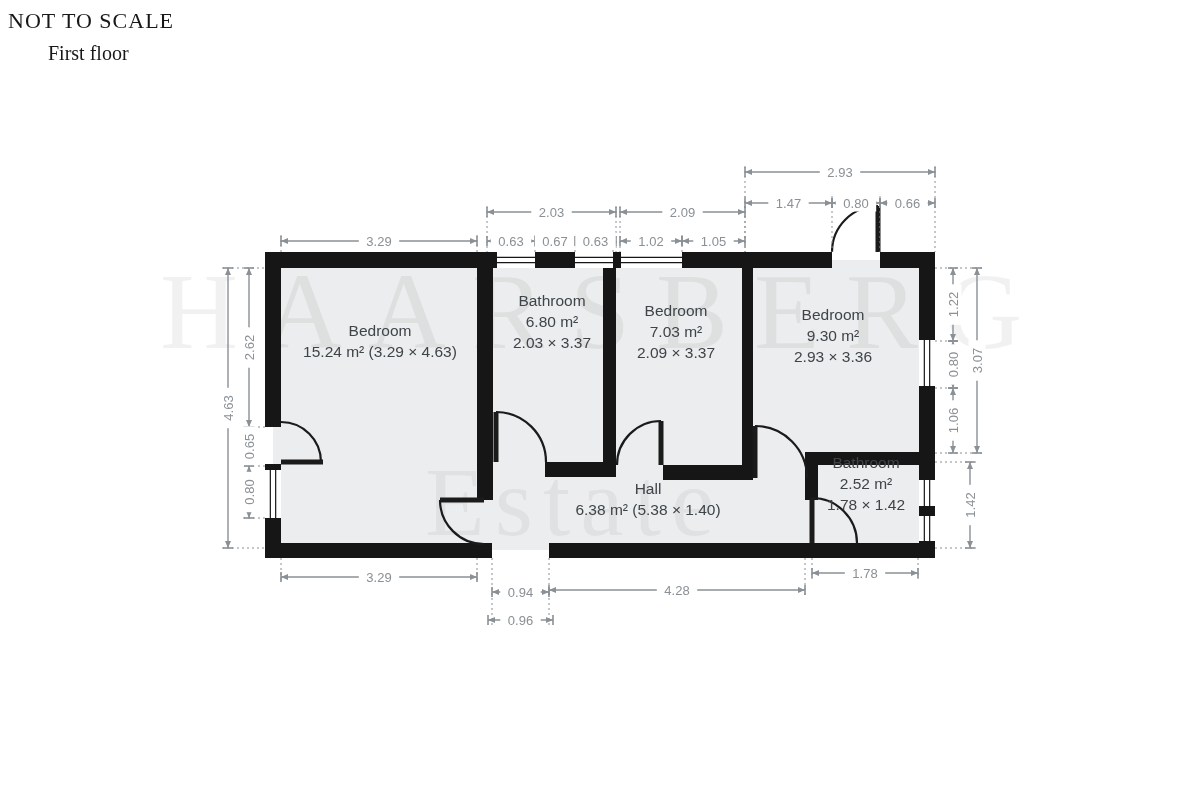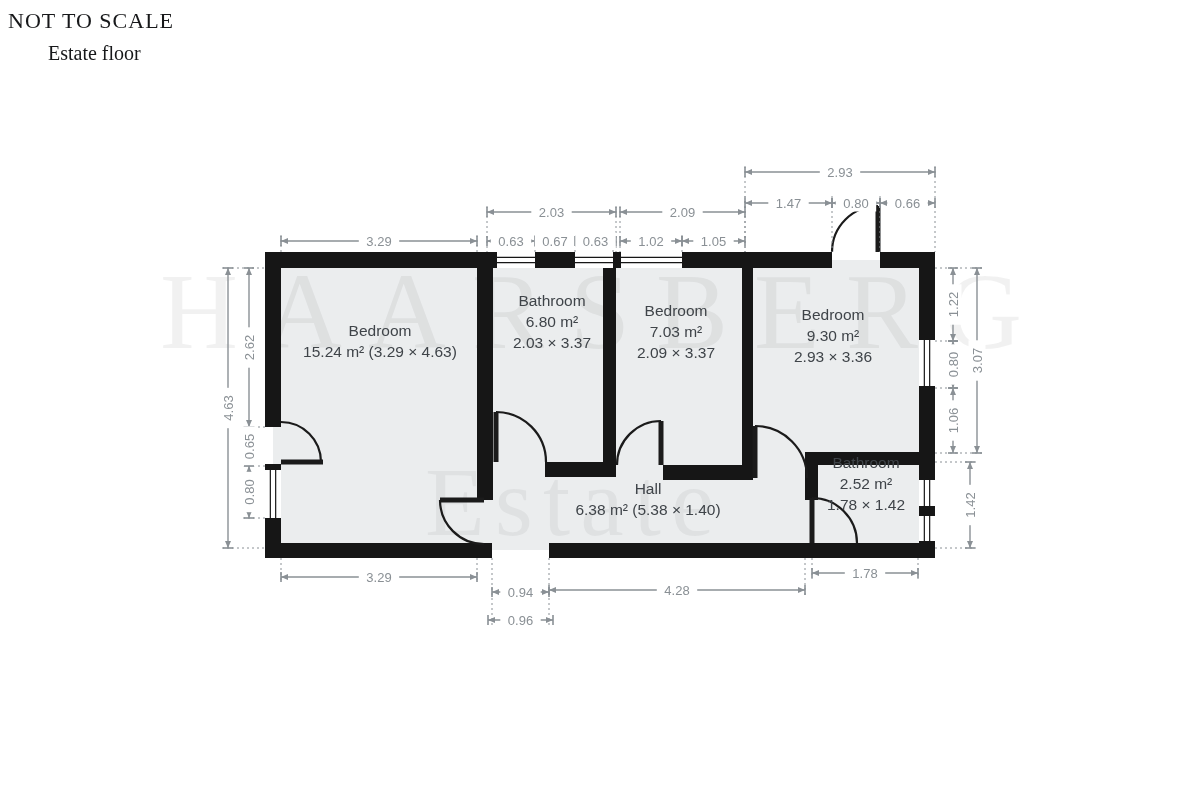--- a/index.html
+++ b/index.html
@@ -11,21 +11,21 @@
   .hdr .t2{font-size:20px;margin-top:8px;margin-left:40px;}
   svg text{font-family:"Liberation Sans","DejaVu Sans",sans-serif;}
   svg .wm{font-family:"Liberation Serif","DejaVu Serif",serif;}
 </style>
 </head>
 <body>
 
 <div class="page">
   <div class="hdr">
     <div class="t1">NOT TO SCALE</div>
-    <div class="t2">Estate floor</div>
+    <div class="t2">First floor</div>
   </div>
   <svg id="plan" width="1200" height="810" viewBox="0 0 1200 810">
       <rect x="273" y="260" width="654" height="290" fill="#ebedee"></rect>
       <text x="160" y="348" font-size="108" letter-spacing="26" fill="#000" opacity="0.05" class="wm">HAARSBERG</text>
       <text x="425" y="535" font-size="98" letter-spacing="10" fill="#000" opacity="0.045" class="wm">Estate</text>
       <rect x="265" y="252" width="232" height="16" fill="#161616"></rect>
       <rect x="535" y="252" width="40" height="16" fill="#161616"></rect>
       <rect x="613" y="252" width="8" height="16" fill="#161616"></rect>
       <rect x="682" y="252" width="150" height="16" fill="#161616"></rect>
       <rect x="880" y="252" width="55" height="16" fill="#161616"></rect>

